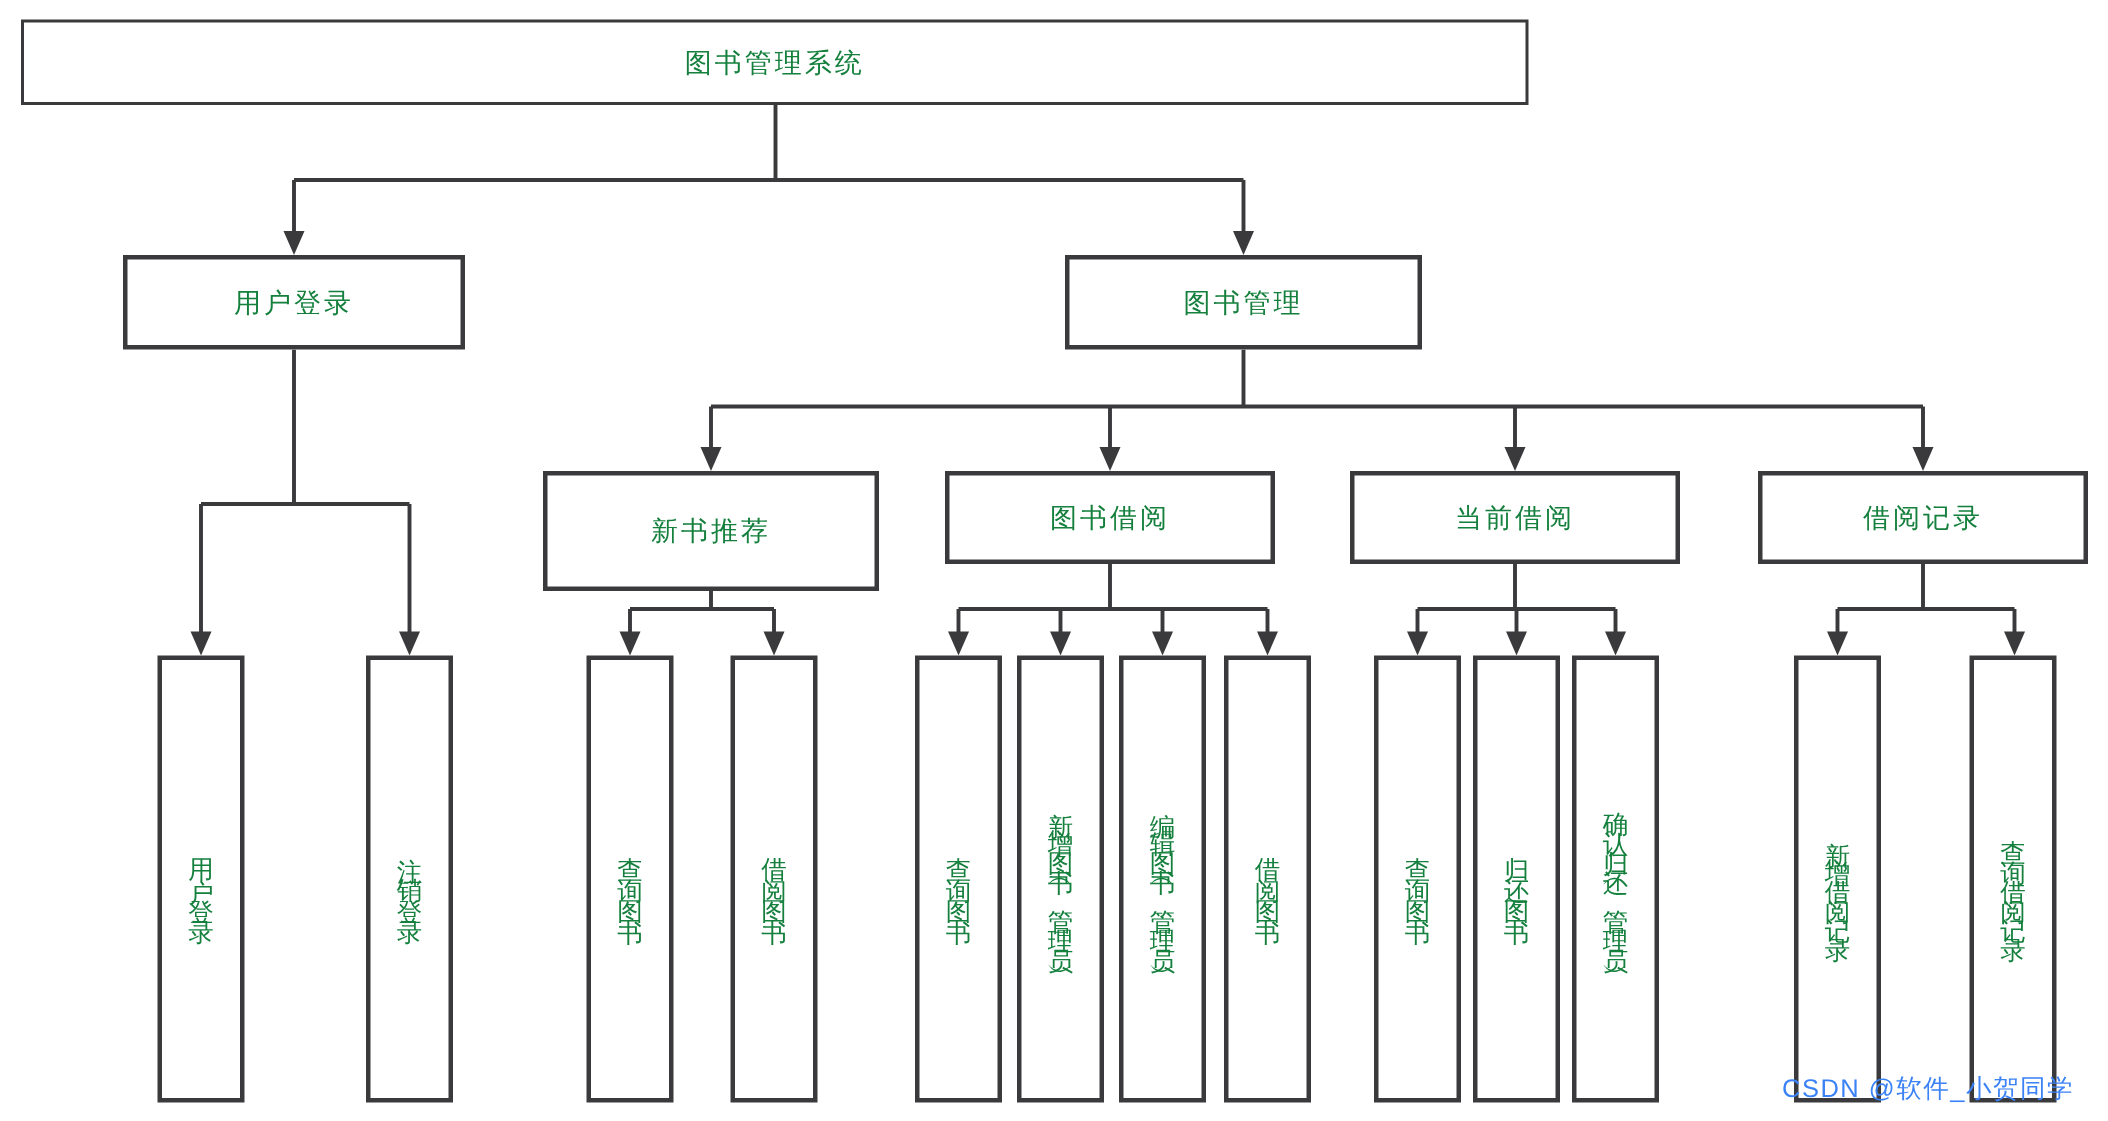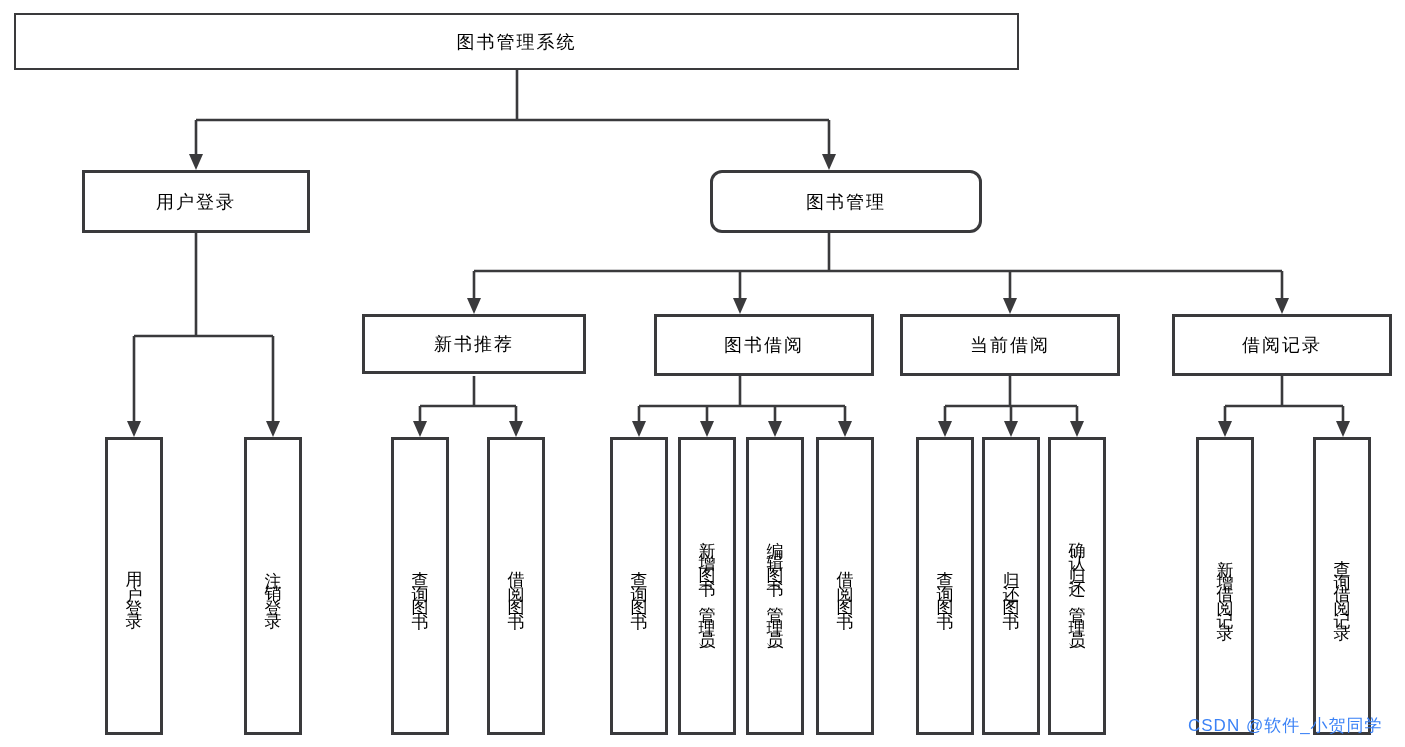--- a/index.html
+++ b/index.html
@@ -28,21 +28,21 @@
   .arrowhead { fill: #3a3a3c; stroke: none; }
 
   .node {
     position: absolute;
     box-sizing: border-box;
     background: #ffffff;
     border: 3px solid #3a3a3c;
     display: flex;
     align-items: center;
     justify-content: center;
-    color: #000000;
+    color: #15803d;
   }
 
   .node.root { border-width: 2px; }
 
   .hbox .label {
     font-size: 18px;
     letter-spacing: 2px;
     white-space: nowrap;
   }
 
@@ -106,28 +106,28 @@
     <polygon class="arrowhead" points="1336,421 1350,421 1343,437"></polygon>
   </svg>
 
   <div class="node root hbox" style="left:14px; top:13px; width:1005px; height:57px;">
     <span class="label">图书管理系统</span>
   </div>
 
   <div class="node hbox" style="left:82px; top:170px; width:228px; height:63px;">
     <span class="label">用户登录</span>
   </div>
-  <div class="node hbox" style="left:710px; top:170px; width:272px; height:63px;border-radius:12px;">
+  <div class="node hbox" style="left:710px; top:170px; width:238px; height:63px;">
     <span class="label">图书管理</span>
   </div>
 
-  <div class="node hbox" style="left:362px; top:314px; width:224px; height:60px;justify-content:center;">
+  <div class="node hbox" style="left:362px; top:314px; width:224px; height:80px;justify-content:center;">
     <span class="label">新书推荐</span>
   </div>
-  <div class="node hbox" style="left:630px; top:314px; width:220px; height:62px;margin-left:24px;">
+  <div class="node hbox" style="left:630px; top:314px; width:220px; height:62px;">
     <span class="label">图书借阅</span>
   </div>
   <div class="node hbox" style="left:1172px; top:314px; width:220px; height:62px;">
     <span class="label">借阅记录</span>
   </div>
   <div class="node hbox" style="left:900px; top:314px; width:220px; height:62px;">
     <span class="label">当前借阅</span>
   </div>
 
   <div class="node vbox" style="left:105px; top:437px; width:58px; height:298px;">

